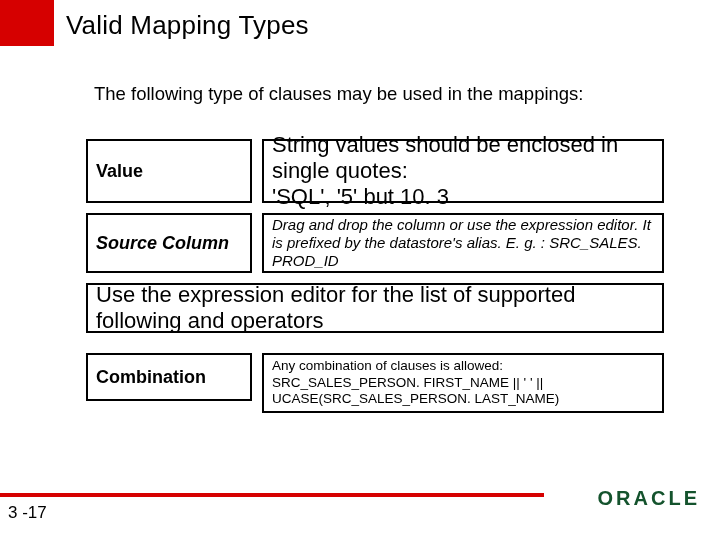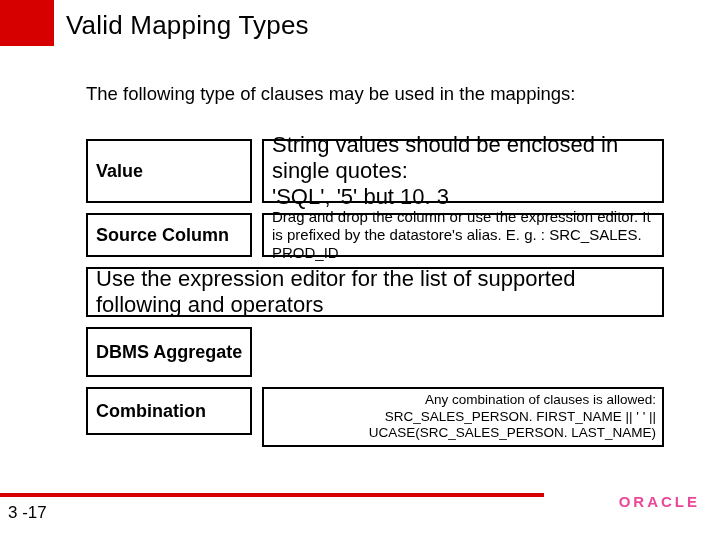--- a/index.html
+++ b/index.html
@@ -20,21 +20,21 @@
   }
   .title {
     position: absolute;
     left: 66px; top: 10px;
     font-size: 26px;
     font-weight: normal;
     letter-spacing: 0.2px;
   }
   .intro {
     position: absolute;
-    left: 86px; top: 82px;
+    left: 94px; top: 82px;
     font-size: 18.5px;
     line-height: 1.25;
   }
   .table {
     position: absolute;
     left: 86px;
     top: 139px;
     width: 578px;
   }
   .row {
@@ -55,44 +55,44 @@
     font-weight: bold;
     font-size: 18px;
     line-height: 1.15;
   }
   .cell-right {
     flex: 1;
     font-size: 22px;
     line-height: 1.18;
   }
   .row-value .cell-left, .row-value .cell-right { height: 64px; }
-  .row-source .cell-left, .row-source .cell-right { height: 44px; }
+  .row-source .cell-left, .row-source .cell-right { height: 60px; font-style: italic; }
   .row-source .cell-right { font-size: 15px; }
   .row-dbmsfunc .cell-left, .row-dbmsfunc .cell-right { height: 50px; }
   .row-dbmsagg .cell-left, .row-dbmsagg .cell-right { height: 50px; }
   .row-combo .cell-left { height: 48px; }
-  .row-combo .cell-right { height: 60px; font-size: 13.5px; line-height: 1.25; text-align: right; }
+  .row-combo .cell-right { height: 60px; font-size: 13.5px; line-height: 1.25; }
   .red-bar {
     position: absolute;
     left: 0; bottom: 43px;
     width: 544px; height: 4px;
     background: #d60000;
   }
   .slide-num {
     position: absolute;
     left: 8px; bottom: 17px;
     font-size: 17px;
   }
   .logo {
     position: absolute;
     right: 18px; bottom: 30px;
-    font-size: 15px;
+    font-size: 20px;
     font-weight: bold;
     letter-spacing: 3px;
-    color: #ec4899;
+    color: #14532d;
     font-family: Arial, sans-serif;
   }
   .logo::after {
     content: "";
     display: inline-block;
     margin-left: 2px;
   }
 </style>
 </head>
 <body>
@@ -113,21 +113,20 @@
   <div class="row row-source">
     <div class="cell-left">Source Column</div>
     <div class="cell-right">Drag and drop the column or use the expression editor. It is prefixed by the datastore's alias. E. g. : SRC_SALES. PROD_ID</div>
   </div>
 
   <div class="row row-dbmsfunc">
     <div class="cell-right">Use the expression editor for the list of supported following and operators</div>
   </div>
 
   <div class="row row-dbmsagg">
-    <div class="cell-left">DBMS Aggregate</div>
   </div>
 
   <div class="row row-combo">
     <div class="cell-left">Combination</div>
     <div class="cell-right">Any combination of clauses is allowed:<br>SRC_SALES_PERSON. FIRST_NAME || ' ' || UCASE(SRC_SALES_PERSON. LAST_NAME)</div>
   </div>
 
 </div>
 
 <div class="red-bar"></div>

